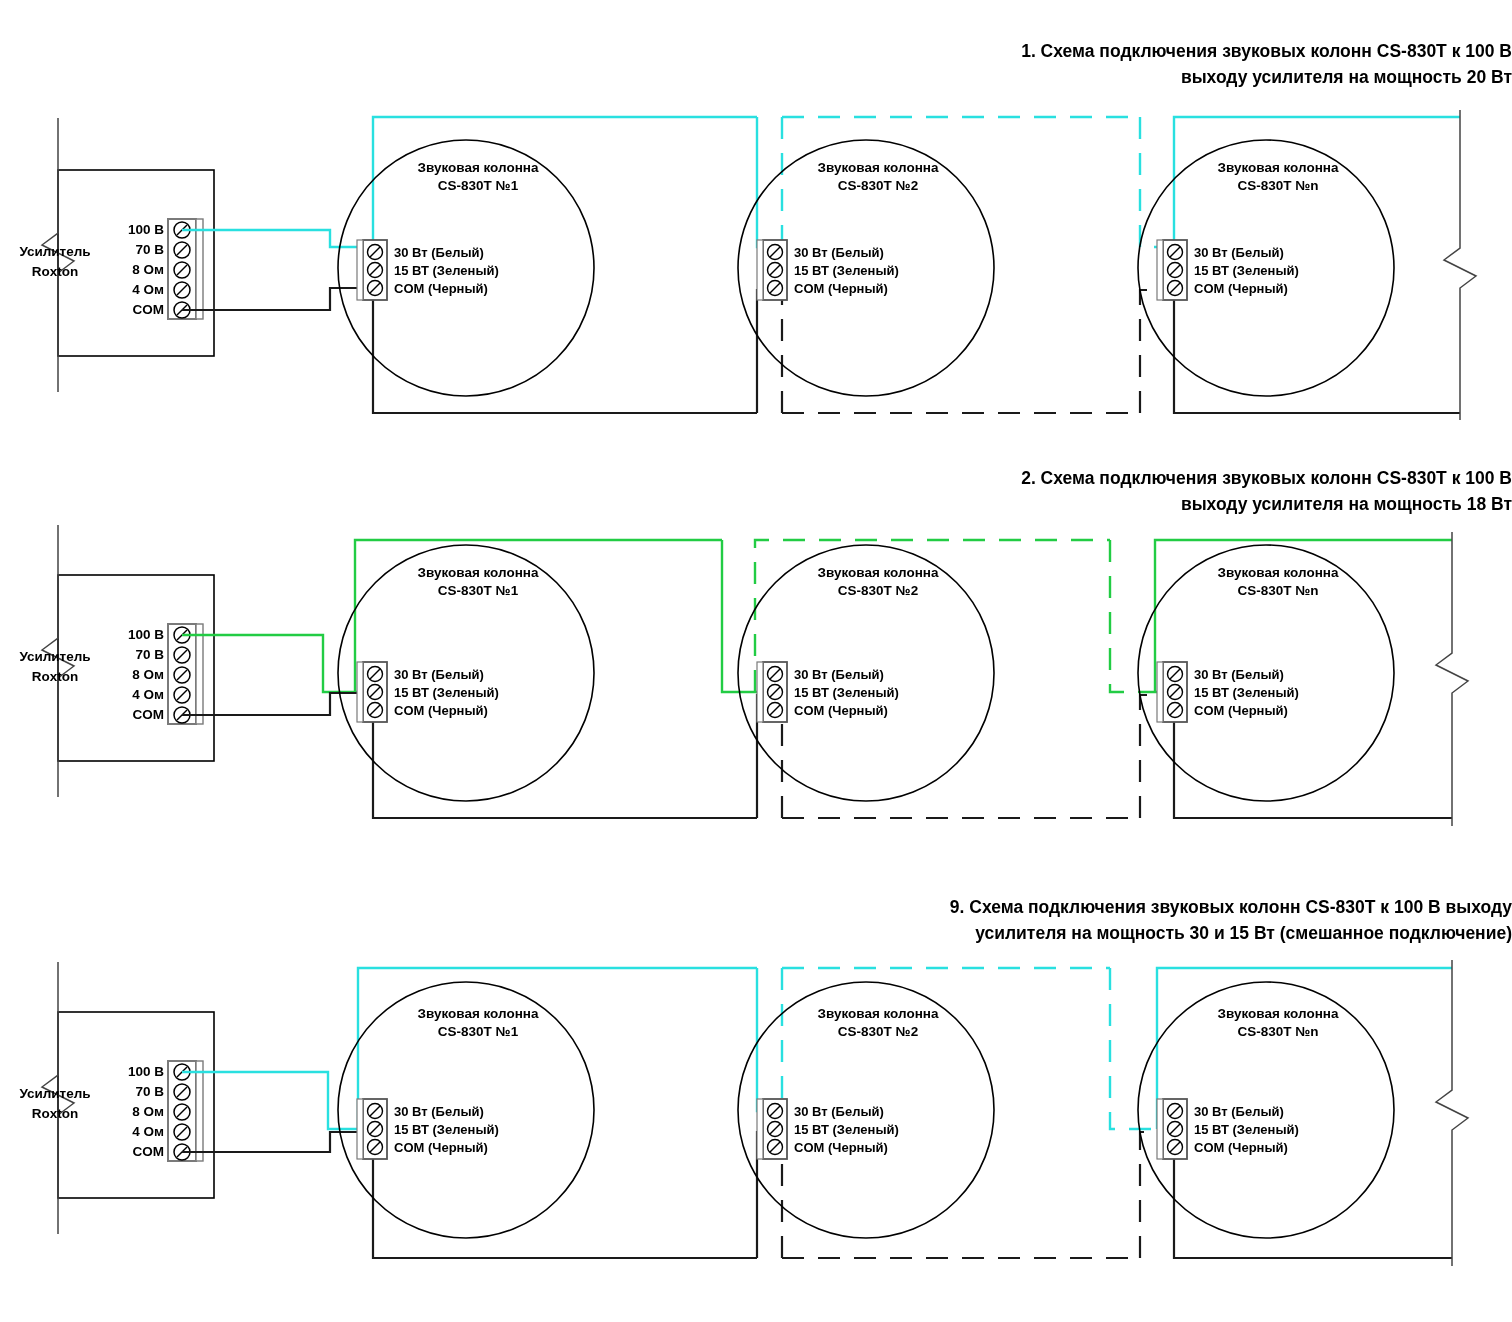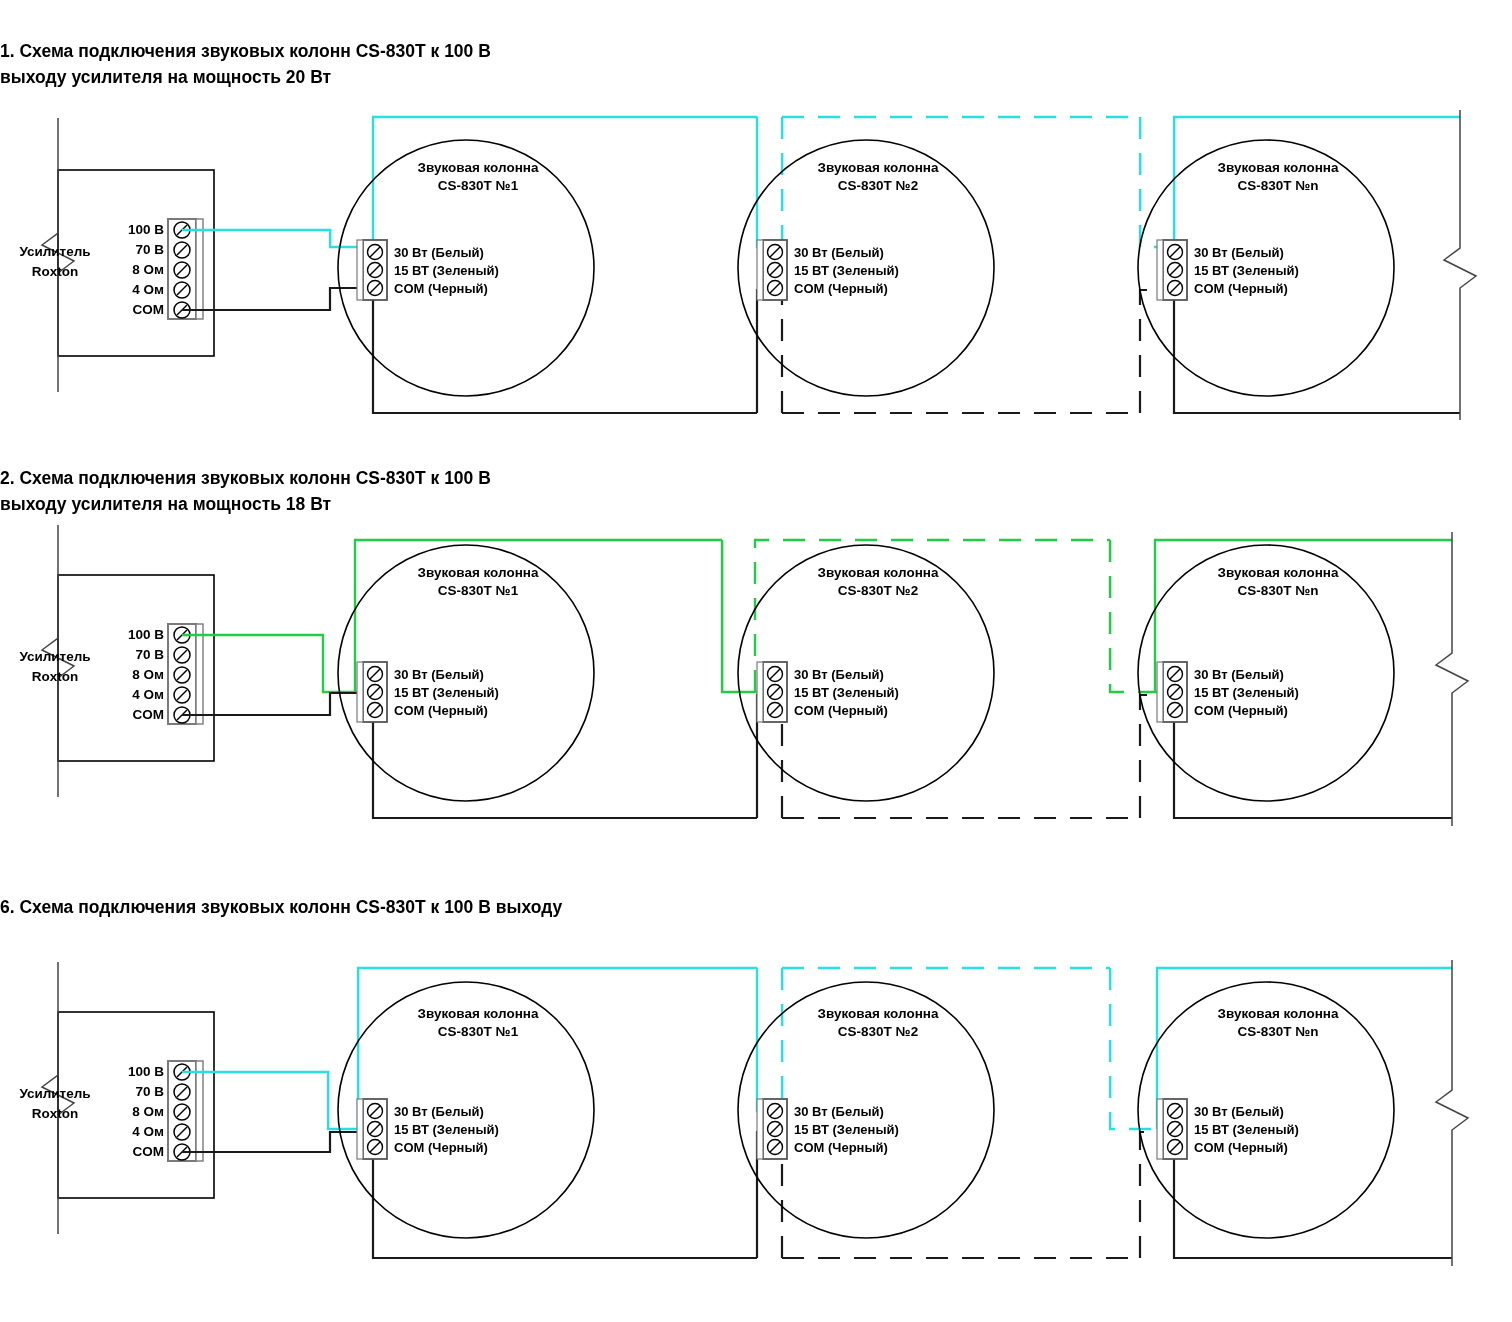--- a/index.html
+++ b/index.html
@@ -1,21 +1,21 @@
 <!DOCTYPE html>
 <html><head>
 <meta charset="utf-8">
 <style>
   html,body{margin:0;padding:0;background:#ffffff;}
   body{width:1512px;height:1322px;position:relative;
        font-family:"Liberation Sans","DejaVu Sans",sans-serif;
        -webkit-font-smoothing:antialiased;}
   .page{position:relative;width:1512px;height:1322px;overflow:hidden;}
   .diagram{position:absolute;left:0;width:1512px;}
-  .dtitle{position:absolute;left:0;width:1512px;text-align:left;
+  .dtitle{position:absolute;left:0;width:1512px;text-align:right;
           font-size:17.5px;font-weight:bold;color:#000;line-height:26px;
           letter-spacing:0px;}
   .dtitle .ln{display:block;}
   svg{display:block;}
   .lbl{font-family:"Liberation Sans","DejaVu Sans",sans-serif;
        font-size:13.5px;font-weight:bold;fill:#000;}
   .lbl-sm{font-family:"Liberation Sans","DejaVu Sans",sans-serif;
        font-size:13px;font-weight:bold;fill:#000;}
   .spk-title{font-family:"Liberation Sans","DejaVu Sans",sans-serif;
        font-size:13.5px;font-weight:bold;fill:#000;text-anchor:middle;}
@@ -223,21 +223,22 @@
           <line x1="1170" y1="275" x2="1180" y2="265" stroke="#000" stroke-width="1.4"></line>
         <text class="lbl-sm" x="1194" y="239">30 Вт (Белый)</text>
         <text class="lbl-sm" x="1194" y="257">15 ВТ (Зеленый)</text>
         <text class="lbl-sm" x="1194" y="275">COM (Черный)</text>
       </g>
     </svg>
   </div>
 
   <div class="diagram" style="top:880px;height:442px;">
     <div class="dtitle" style="top:14px;">
-      <span class="ln">6. Схема подключения звуковых колонн CS-830T к 100 В выходу</span>
+      <span class="ln">9. Схема подключения звуковых колонн CS-830T к 100 В выходу</span>
+      <span class="ln">усилителя на мощность 30 и 15 Вт (смешанное подключение)</span>
     </div>
     <svg width="1512" height="442" style="position:absolute;top:0;left:0;">
       <g>
         <rect x="58" y="132" width="156" height="186" fill="none" stroke="#000" stroke-width="1.6"></rect>
         <path d="M58 82 L58 195 L42 207 L74 223 L58 235 L58 354" fill="none" stroke="#444" stroke-width="1.5"></path>
         <text class="lbl" x="55" y="218" text-anchor="middle">Усилитель</text>
         <text class="lbl" x="55" y="238" text-anchor="middle">Roxton</text>
         <text class="lbl" x="164" y="196" text-anchor="end">100 В</text>
         <text class="lbl" x="164" y="216" text-anchor="end">70 В</text>
         <text class="lbl" x="164" y="236" text-anchor="end">8 Ом</text>

